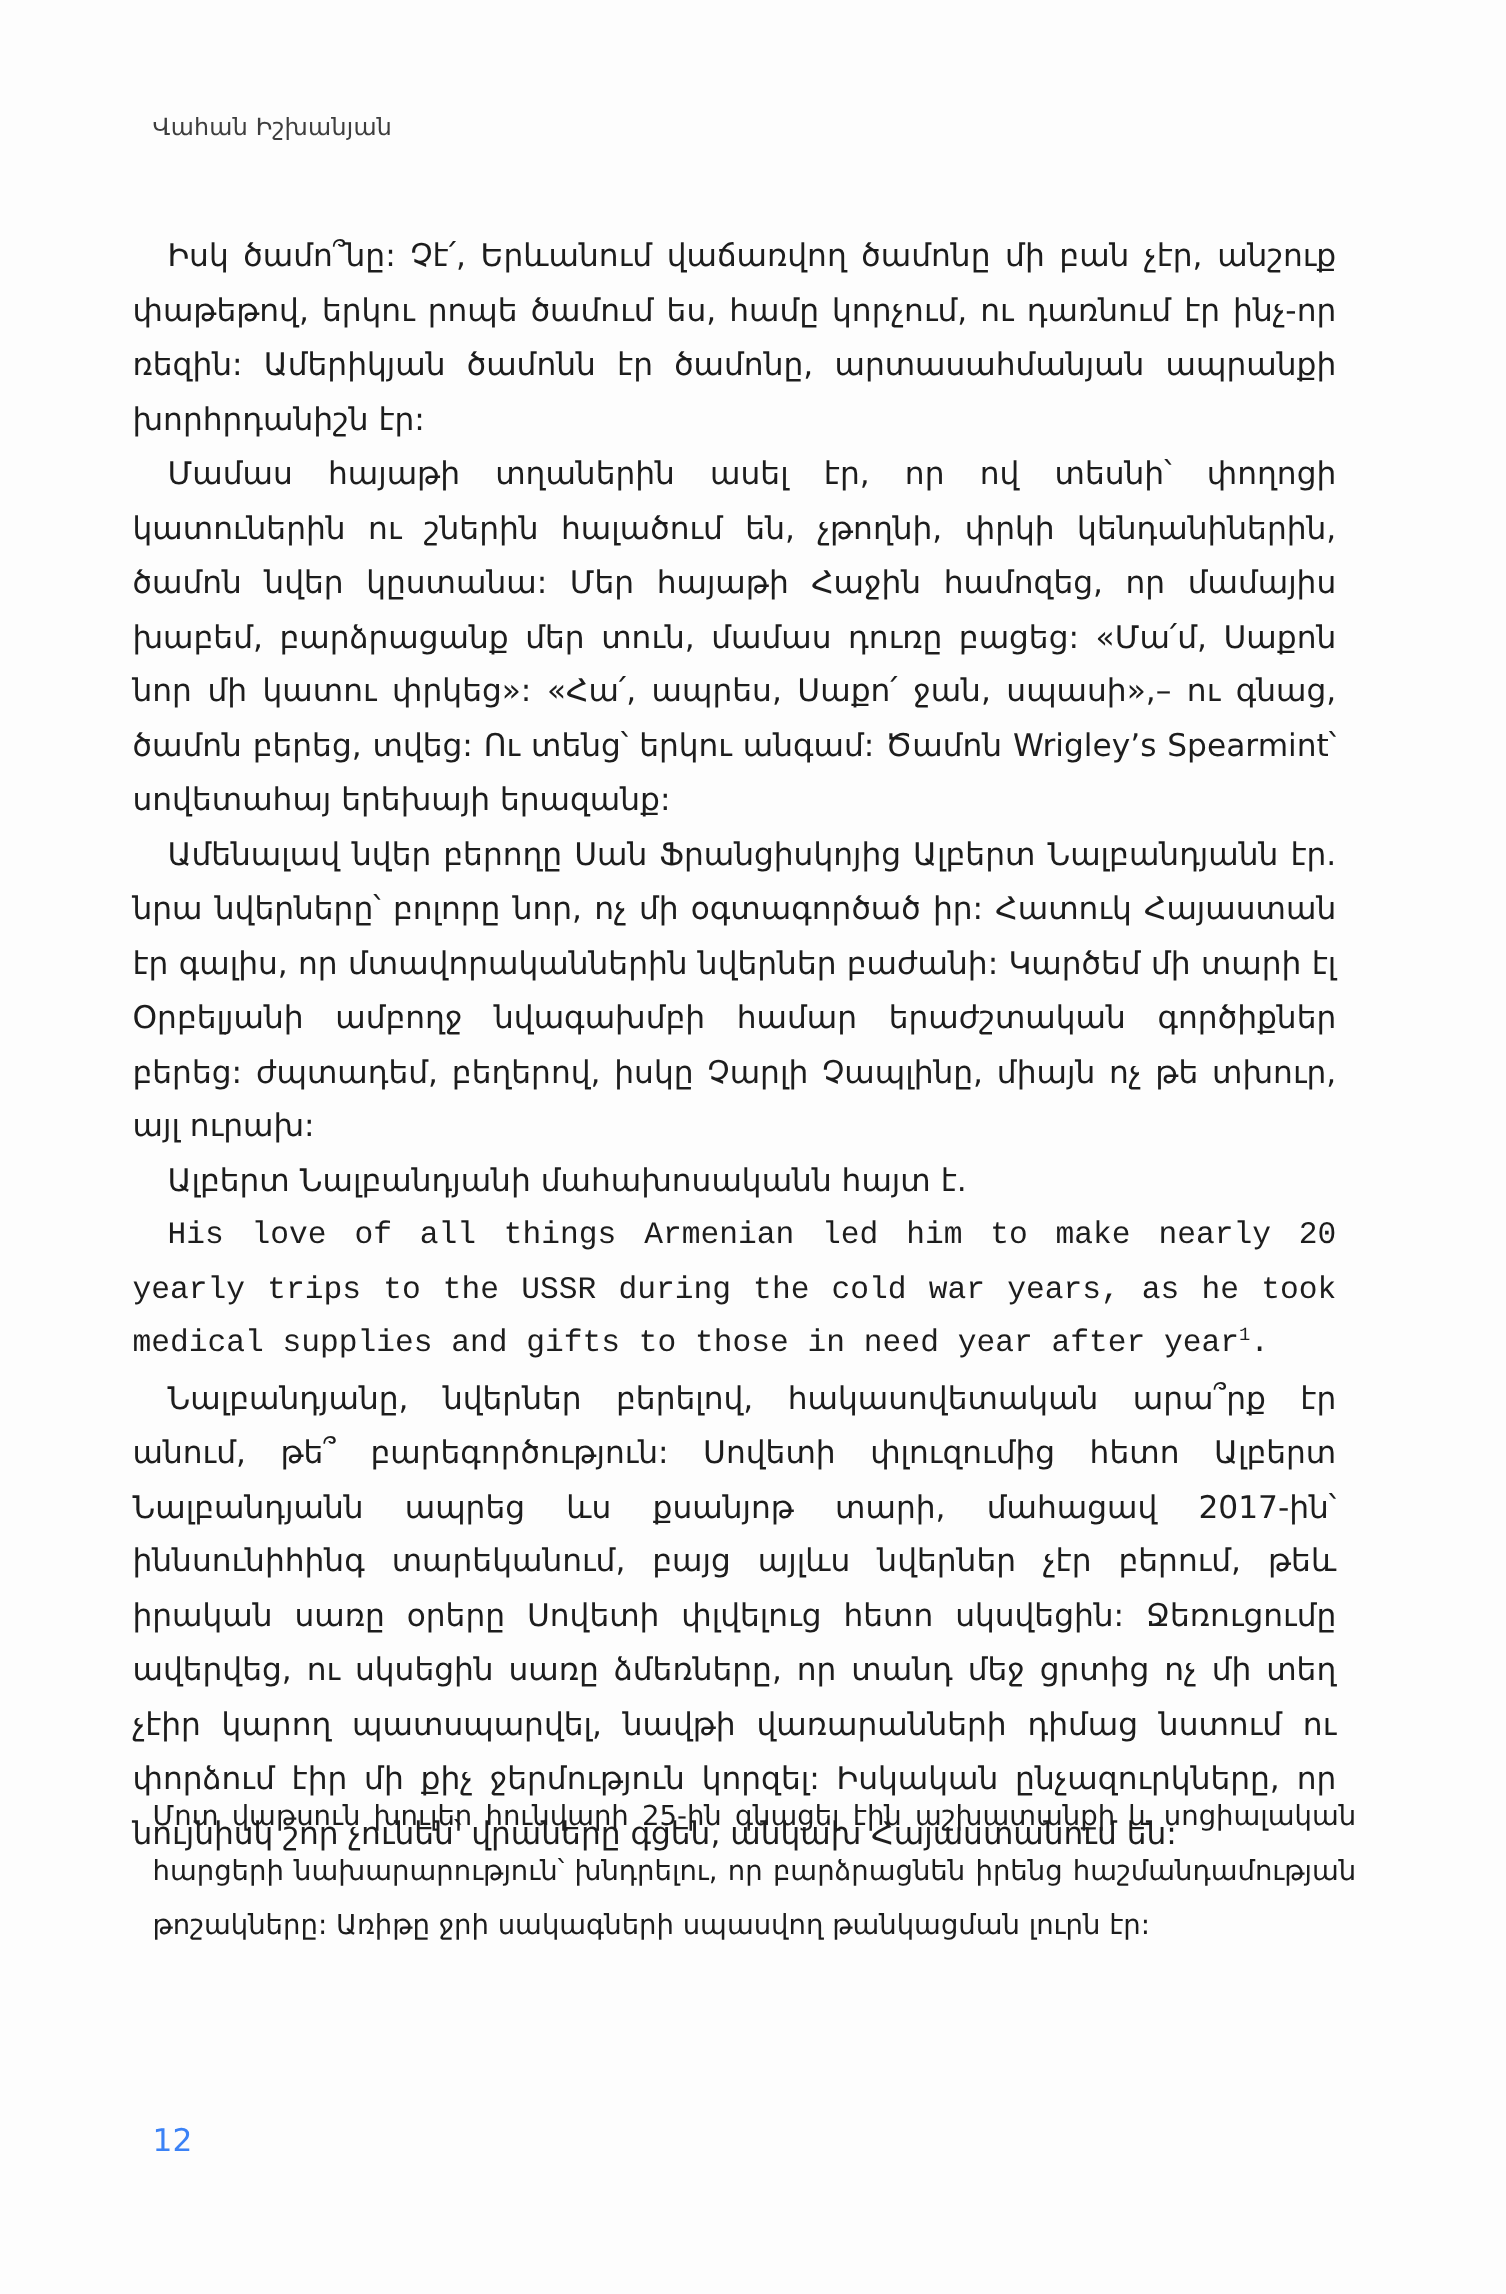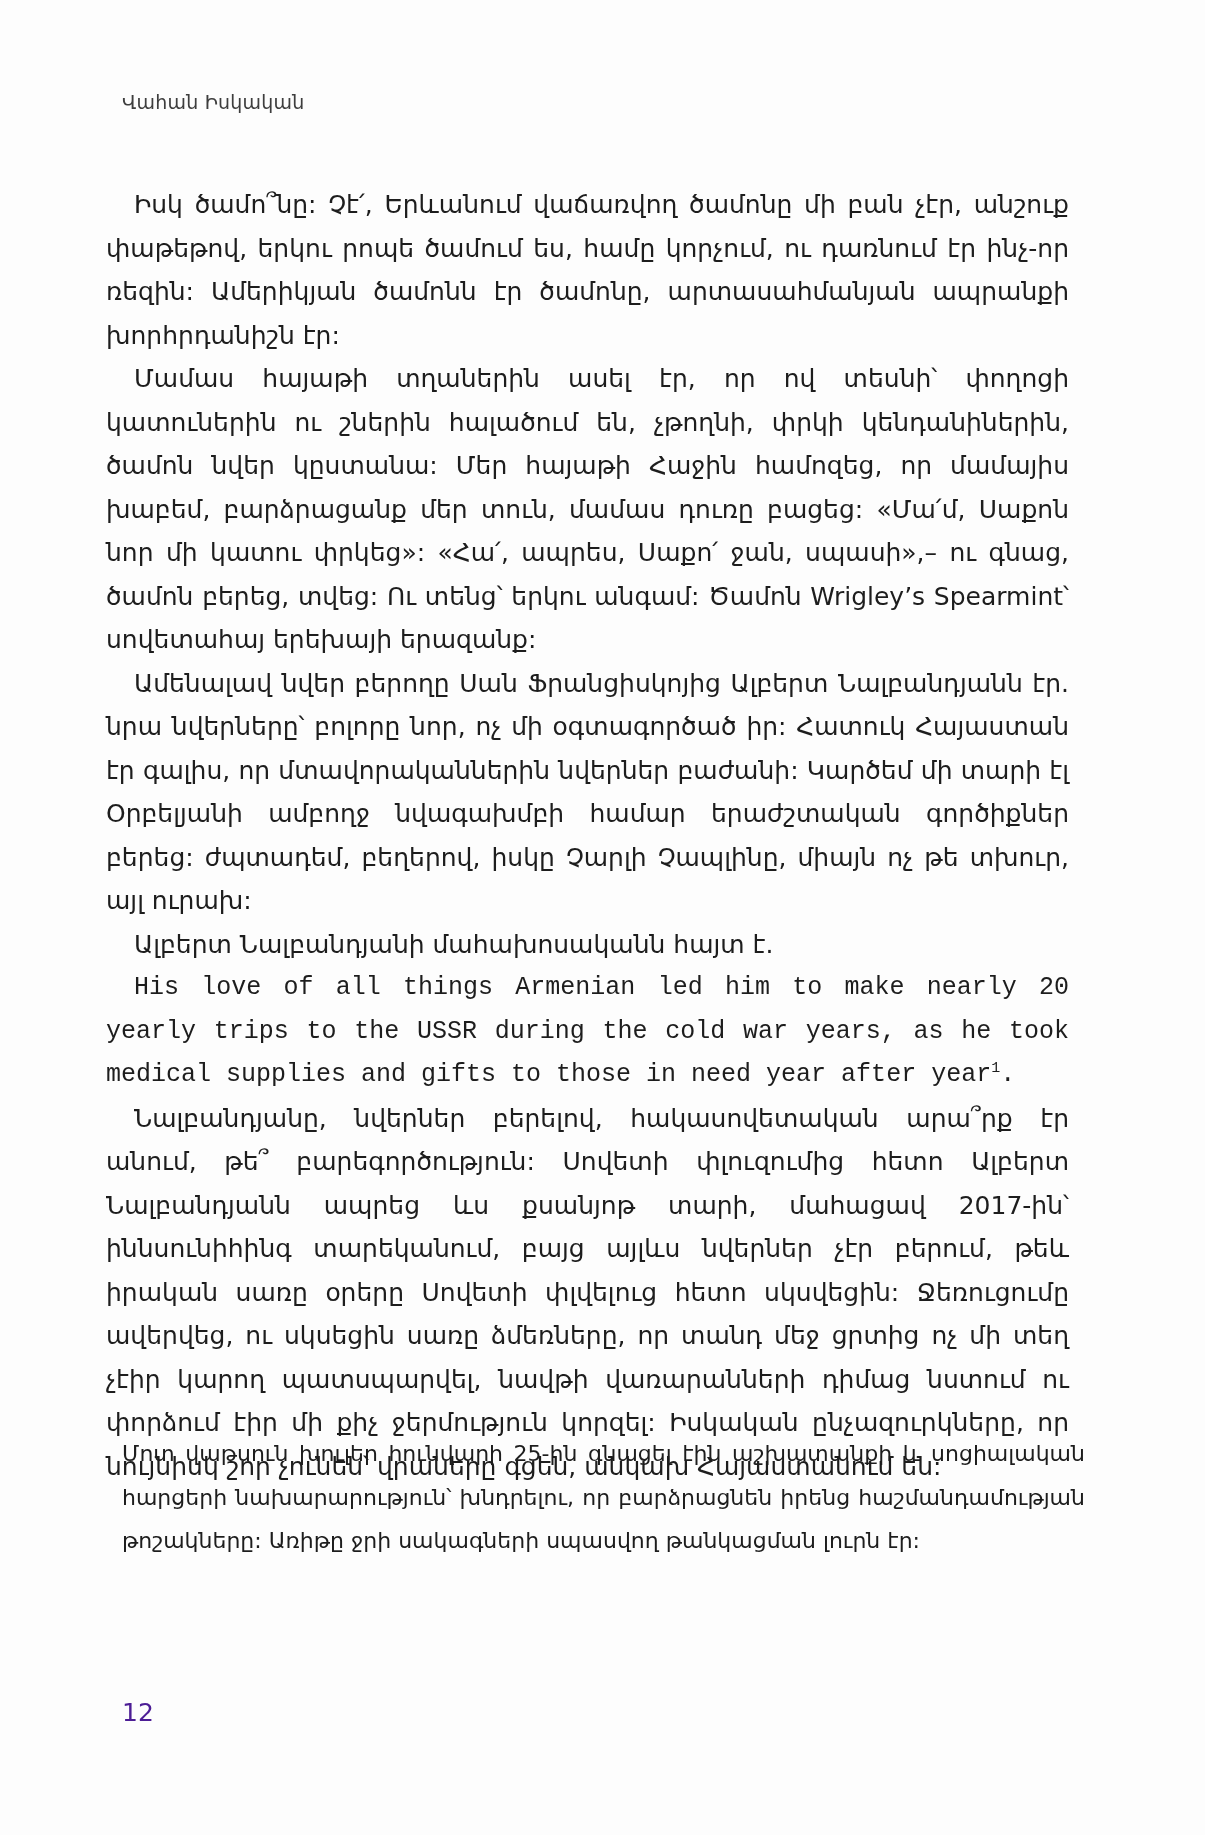--- a/index.html
+++ b/index.html
@@ -42,30 +42,30 @@
     line-height: 43.5px;
     text-align: justify;
     text-justify: inter-word;
   }
   .quote-para { margin: 0; text-indent: 30px; }
   .quote-para.first { text-indent: 0; }
   .page-number {
     position: absolute;
     left: 122px; top: 1698px;
     font-size: 25px;
-    color: #4c1d95;
+    color: #3b82f6;
     text-align: right;
   }
 </style>
 </head>
 <body>
 
 <div class="page">
 
-  <div class="running-header">Վահան Իսկական</div>
+  <div class="running-header">Վահան Իշխանյան</div>
 
   <div class="text-block">
     <p class="para">Իսկ ծամո՞նը: Չէ՛, Երևանում վաճառվող ծամոնը մի բան չէր, անշուք փաթեթով, երկու րոպե ծամում ես, համը կորչում, ու դառնում էր ինչ-որ ռեզին: Ամերիկյան ծամոնն էր ծամոնը, արտասահմանյան ապրանքի խորհրդանիշն էր:</p>
     <p class="para">Մամաս հայաթի տղաներին ասել էր, որ ով տեսնի՝ փողոցի կատուներին ու շներին հալածում են, չթողնի, փրկի կենդանիներին, ծամոն նվեր կըստանա: Մեր հայաթի Հաջին համոզեց, որ մամայիս խաբեմ, բարձրացանք մեր տուն, մամաս դուռը բացեց: «Մա՛մ, Սաքոն նոր մի կատու փրկեց»: «Հա՛, ապրես, Սաքո՛ ջան, սպասի»,– ու գնաց, ծամոն բերեց, տվեց: Ու տենց՝ երկու անգամ: Ծամոն Wrigley’s Spearmint՝ սովետահայ երեխայի երազանք:</p>
     <p class="para">Ամենալավ նվեր բերողը Սան Ֆրանցիսկոյից Ալբերտ Նալբանդյանն էր. նրա նվերները՝ բոլորը նոր, ոչ մի օգտագործած իր: Հատուկ Հայաստան էր գալիս, որ մտավորականներին նվերներ բաժանի: Կարծեմ մի տարի էլ Օրբելյանի ամբողջ նվագախմբի համար երաժշտական գործիքներ բերեց: ժպտադեմ, բեղերով, իսկը Չարլի Չապլինը, միայն ոչ թե տխուր, այլ ուրախ:</p>
     <p class="para">Ալբերտ Նալբանդյանի մահախոսականն հայտ է.</p>
     <p class="para english"><span>His love of all things Armenian led him to make nearly 20 yearly trips to the USSR during the cold war years, as he took medical supplies and gifts to those in need year after year</span><sup class="fn">1</sup><span>.</span></p>
     <p class="para">Նալբանդյանը, նվերներ բերելով, հակասովետական արա՞րք էր անում, թե՞ բարեգործություն: Սովետի փլուզումից հետո Ալբերտ Նալբանդյանն ապրեց ևս քսանյոթ տարի, մահացավ 2017-ին՝ իննսունիհինգ տարեկանում, բայց այլևս նվերներ չէր բերում, թեև իրական սառը օրերը Սովետի փլվելուց հետո սկսվեցին: Ջեռուցումը ավերվեց, ու սկսեցին սառը ձմեռները, որ տանդ մեջ ցրտից ոչ մի տեղ չէիր կարող պատսպարվել, նավթի վառարանների դիմաց նստում ու փորձում էիր մի քիչ ջերմություն կորզել: Իսկական ընչազուրկները, որ նույնիսկ շոր չունեն՝ վրաները գցեն, անկախ Հայաստանում են:</p>
   </div>
 

